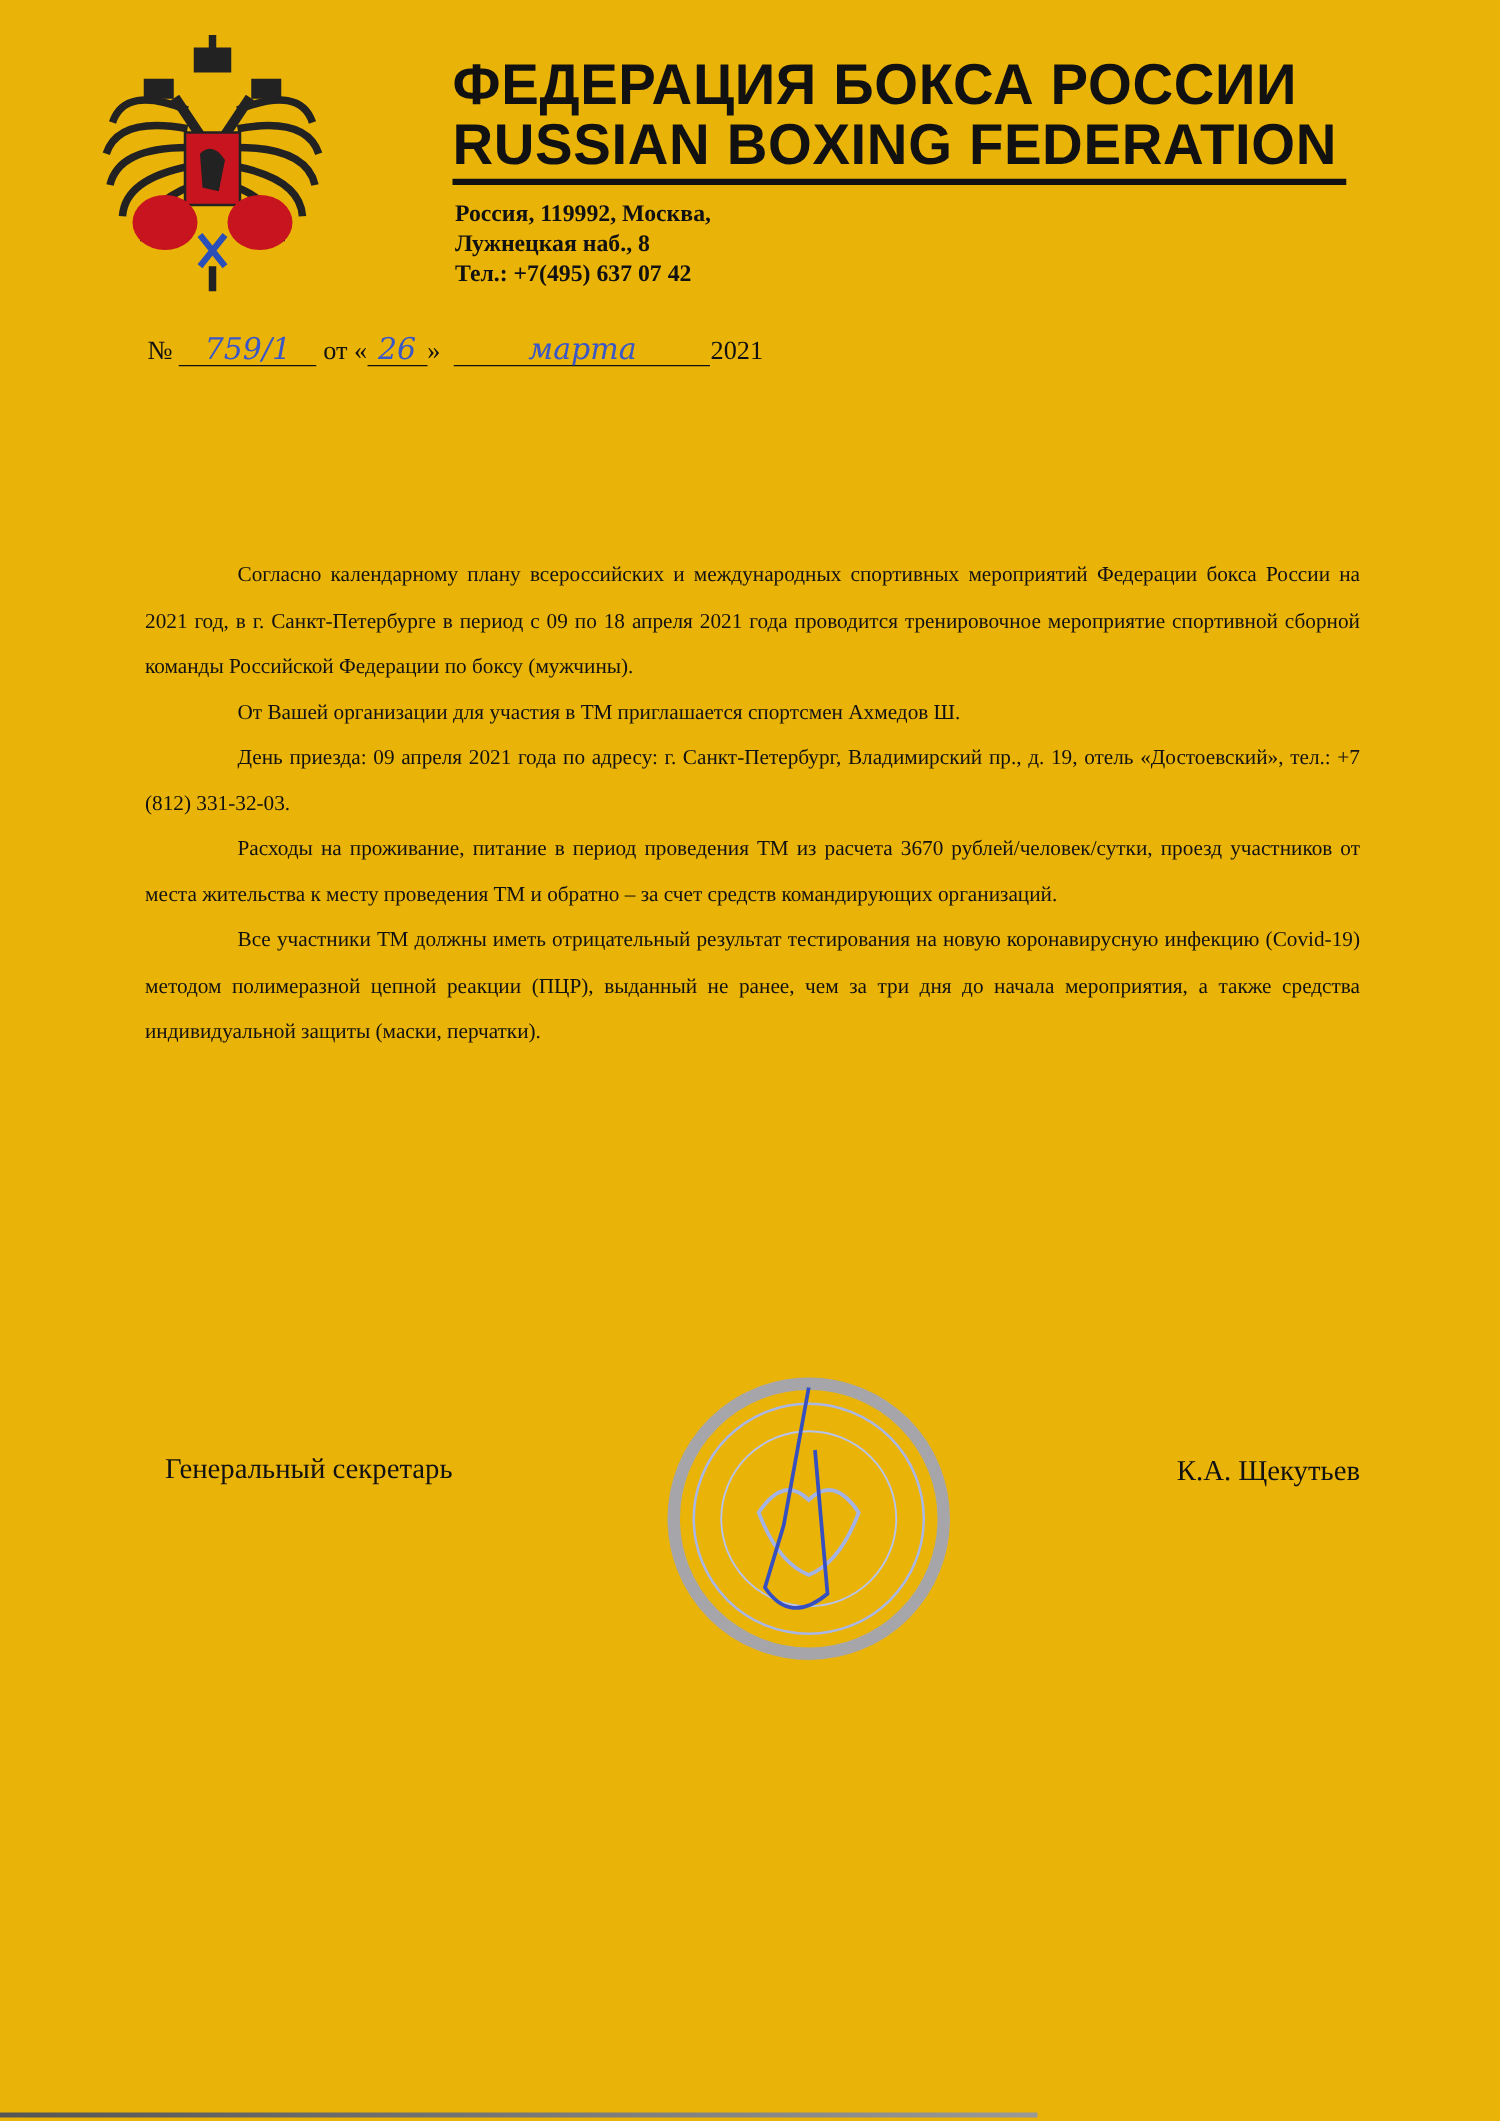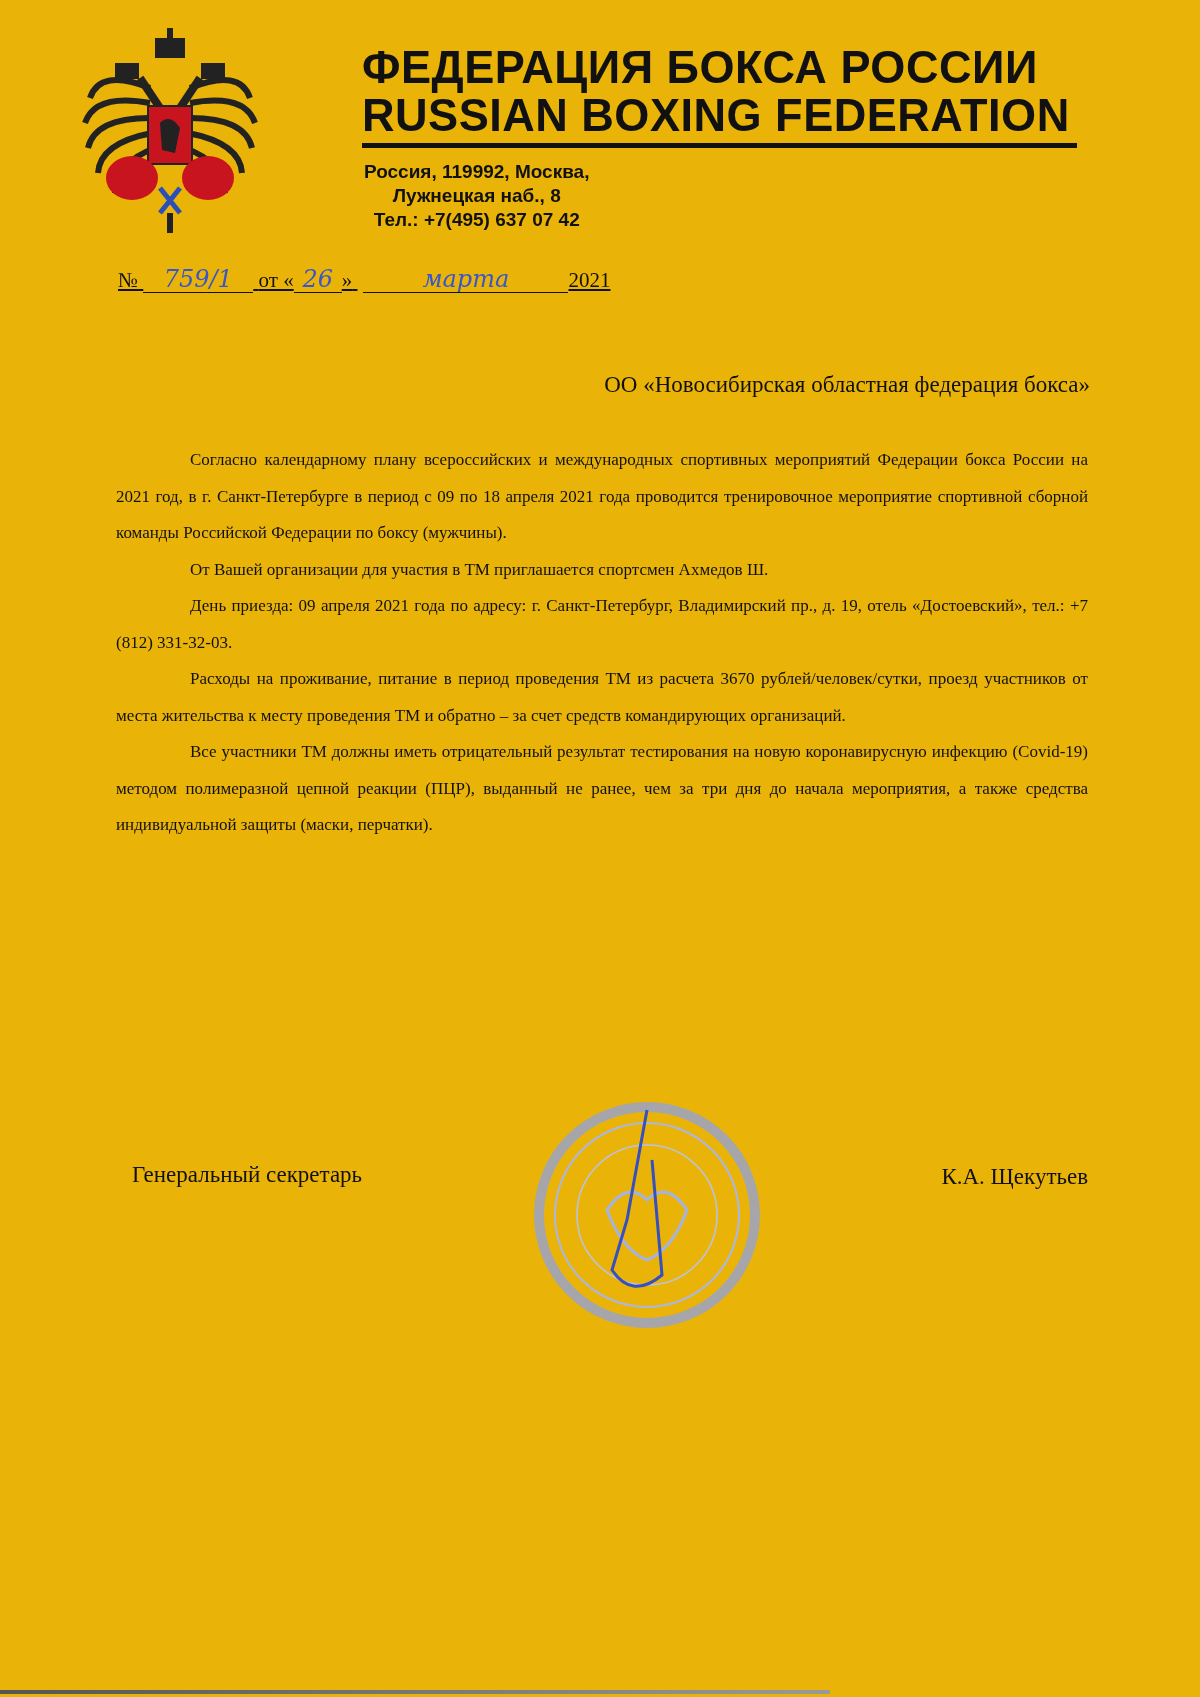--- a/index.html
+++ b/index.html
@@ -8,27 +8,27 @@
 
   
   .logo { position: absolute; left: 70px; top: 28px; width: 200px; height: 210px; }
   .title-ru, .title-en {
     position: absolute; left: 362px; font-family: "Liberation Sans", sans-serif;
     font-weight: 700; color: #111; white-space: nowrap; letter-spacing: 0.5px;
   }
   .title-ru { top: 40px; font-size: 46px; transform: scaleX(0.98); transform-origin: left; }
   .title-en { top: 88px; font-size: 46px; transform: scaleX(0.98); transform-origin: left; }
   .head-rule { position: absolute; left: 362px; top: 143px; width: 715px; height: 5px; background: #111; }
-  .addr { position: absolute; top: 160px; font-family: Liberation Sans, sans-serif; font-weight: 700; font-size: 19px; line-height: 24px; color: #111; text-align: center; }
+  .addr { position: absolute; top: 160px; font-family: Liberation Serif, serif; font-weight: 700; font-size: 19px; line-height: 24px; color: #111; }
   .addr.ru { left: 364px; }
   .addr.en { left: 824px; }
   .addr div { white-space: nowrap; }
 
   
-  .ref { position: absolute; top: 266px; left: 118px; font-family: "Liberation Serif", serif; font-size: 21px; white-space: nowrap; text-decoration: underline; }
+  .ref { position: absolute; top: 266px; left: 118px; font-family: "Liberation Serif", serif; font-size: 21px; white-space: nowrap; }
   .ref .blank { display: inline-block; border-bottom: 1px solid #111; text-align: center; font-family: "DejaVu Serif", serif; font-style: italic; color: #3a57c8; font-size: 24px; line-height: 26px; }
   .ref .b1 { width: 110px; }
   .ref .b2 { width: 48px; }
   .ref .b3 { width: 205px; margin-left: 6px; }
 
   
   .addressee { position: absolute; top: 372px; right: 110px; font-family: "Liberation Serif", serif; font-size: 23px; white-space: nowrap; }
 
   
   .body { position: absolute; top: 442px; left: 116px; width: 972px; font-family: "Liberation Serif", serif; font-size: 17px; line-height: 36.5px; text-align: justify; }
@@ -94,21 +94,20 @@
     <div>Тел.: +7(495) 637 07 42</div>
   </div>
 
   <div class="ref">
     <span>№</span>
     <span class="blank b1">759/1</span>
     <span>от «</span><span class="blank b2">26</span><span>»</span>
     <span class="blank b3">марта</span><span>2021</span>
   </div>
 
-  <div class="addressee">ОО «Новосибирская областная федерация бокса»</div>
 
   <div class="body">
     <p>Согласно календарному плану всероссийских и международных спортивных мероприятий Федерации бокса России на 2021 год, в г. Санкт-Петербурге в период с 09 по 18 апреля 2021 года проводится тренировочное мероприятие спортивной сборной команды Российской Федерации по боксу (мужчины).</p>
     <p>От Вашей организации для участия в ТМ приглашается спортсмен Ахмедов Ш.</p>
     <p>День приезда: 09 апреля 2021 года по адресу: г. Санкт-Петербург, Владимирский пр., д. 19, отель «Достоевский», тел.: +7 (812) 331-32-03.</p>
     <p>Расходы на проживание, питание в период проведения ТМ из расчета 3670 рублей/человек/сутки, проезд участников от места жительства к месту проведения ТМ и обратно – за счет средств командирующих организаций.</p>
     <p>Все участники ТМ должны иметь отрицательный результат тестирования на новую коронавирусную инфекцию (Covid-19) методом полимеразной цепной реакции (ПЦР), выданный не ранее, чем за три дня до начала мероприятия, а также средства индивидуальной защиты (маски, перчатки).</p>
   </div>
 
   <div class="sig-title">Генеральный секретарь</div>

